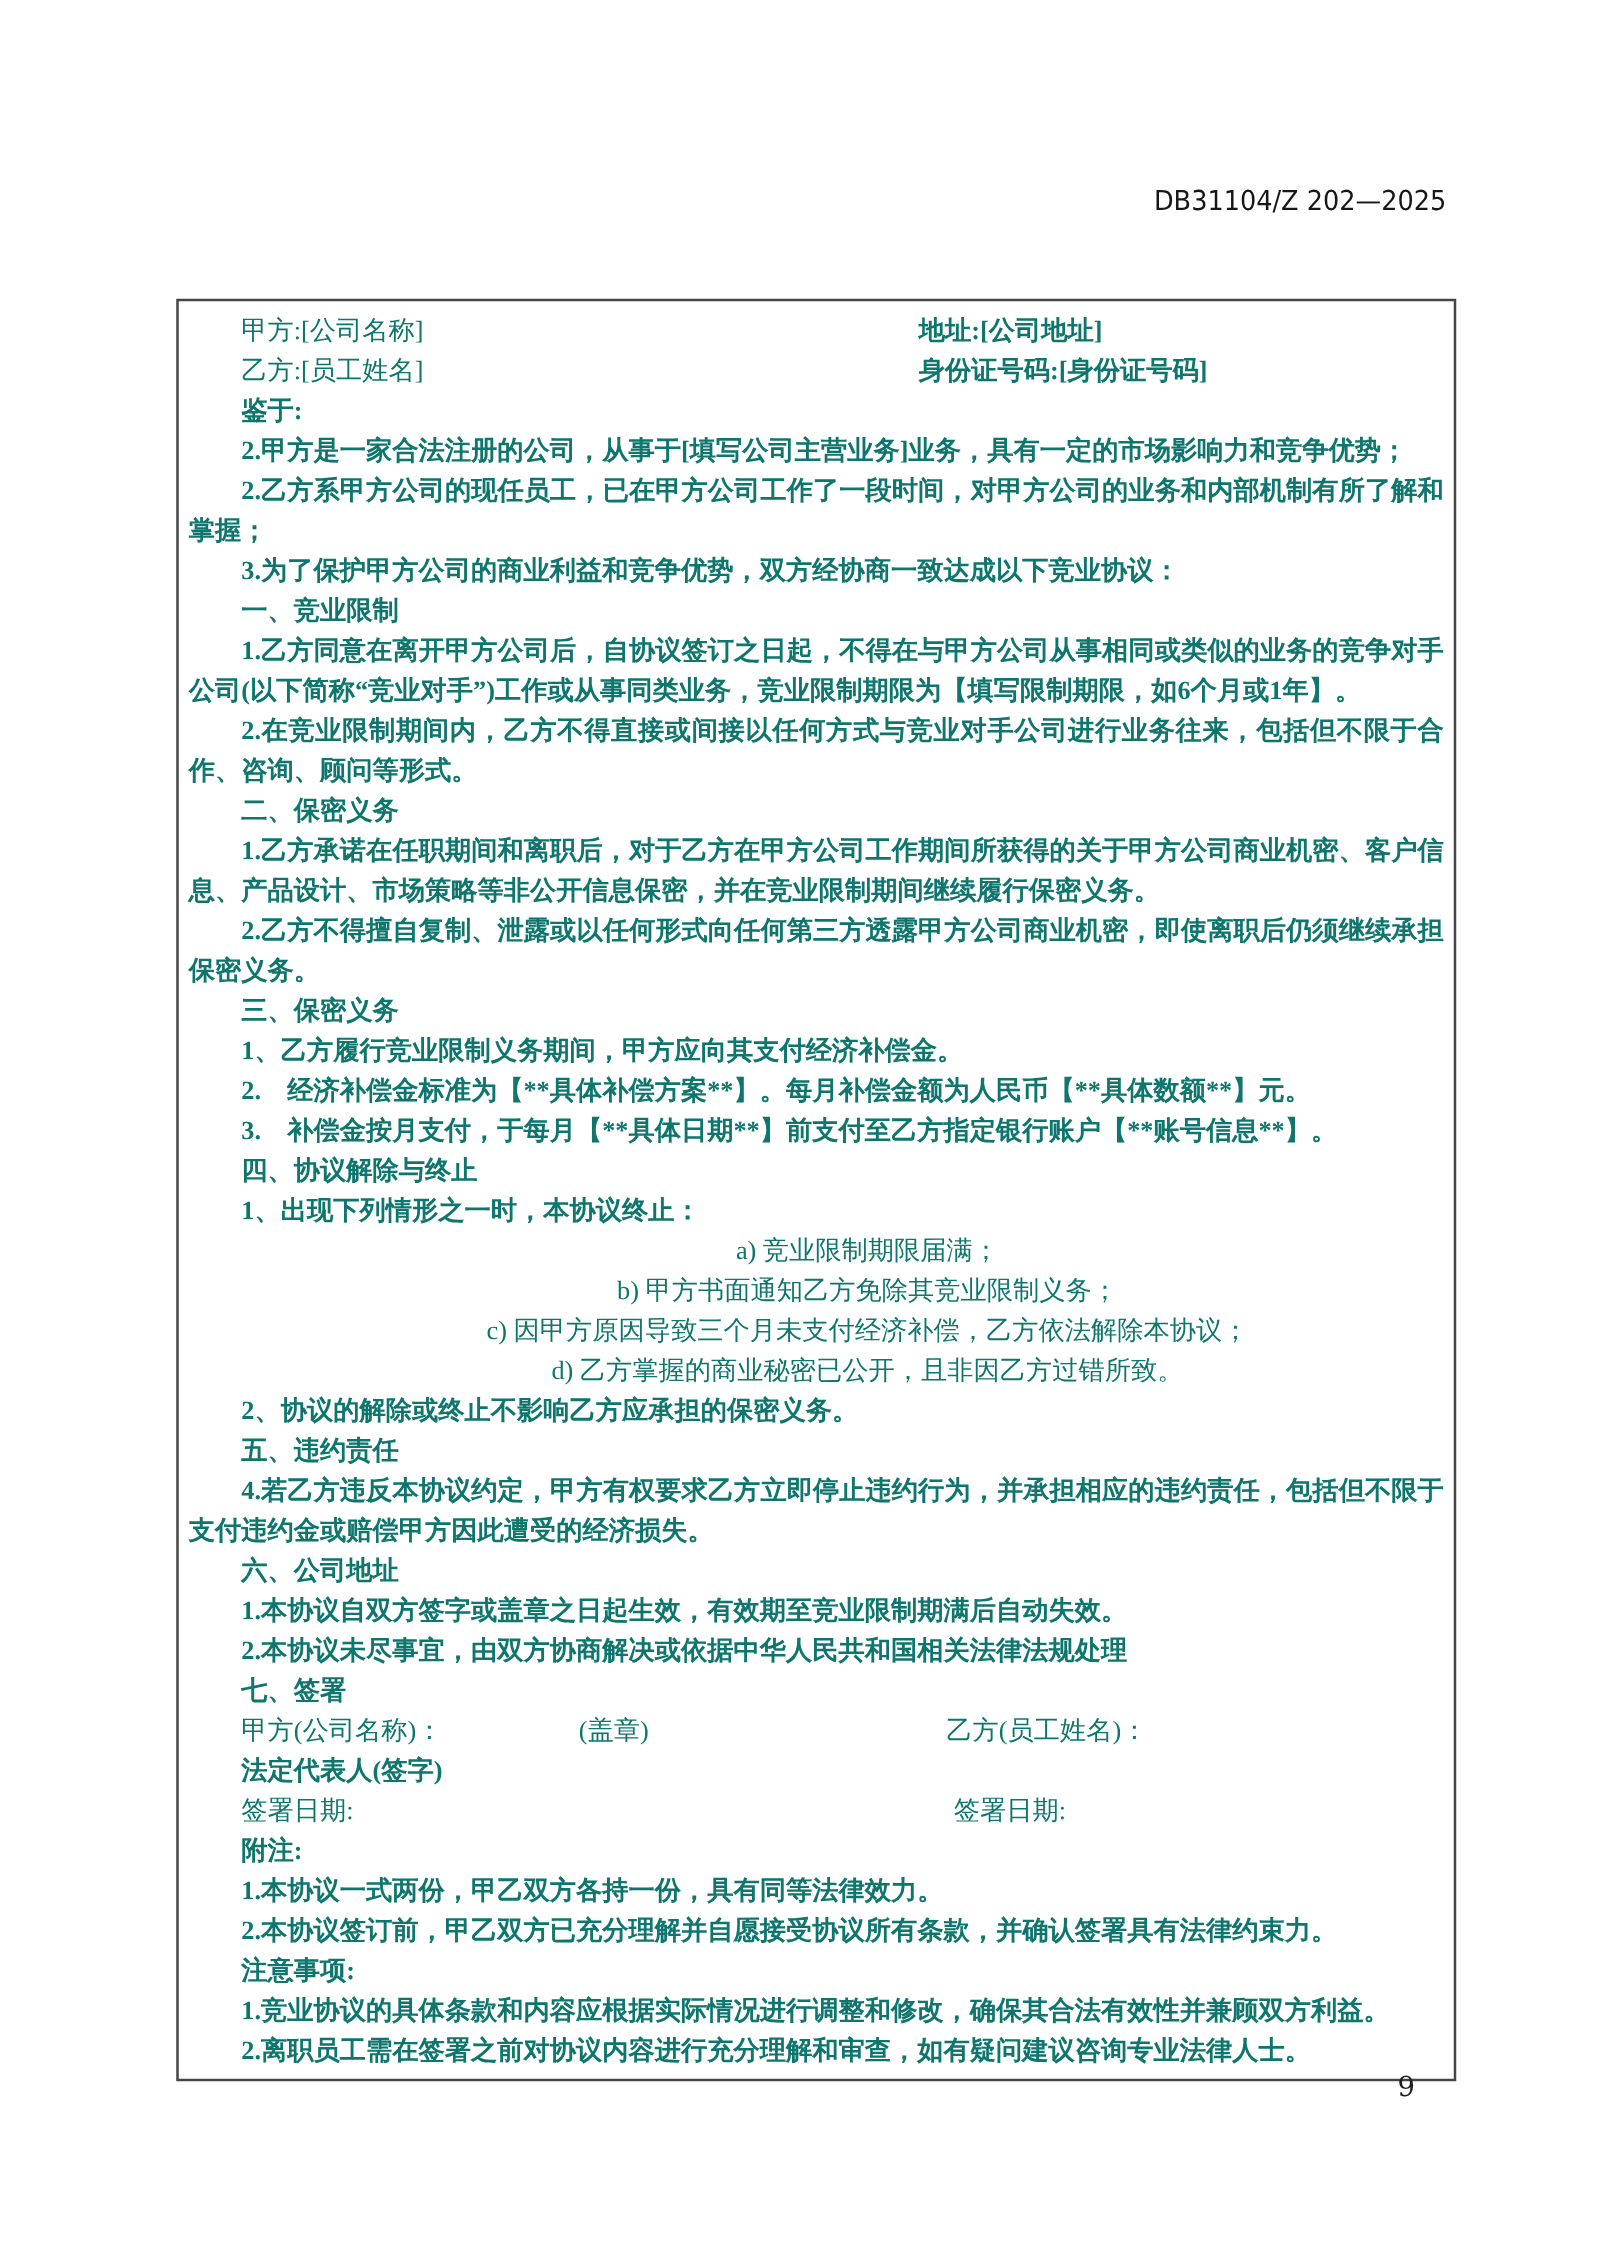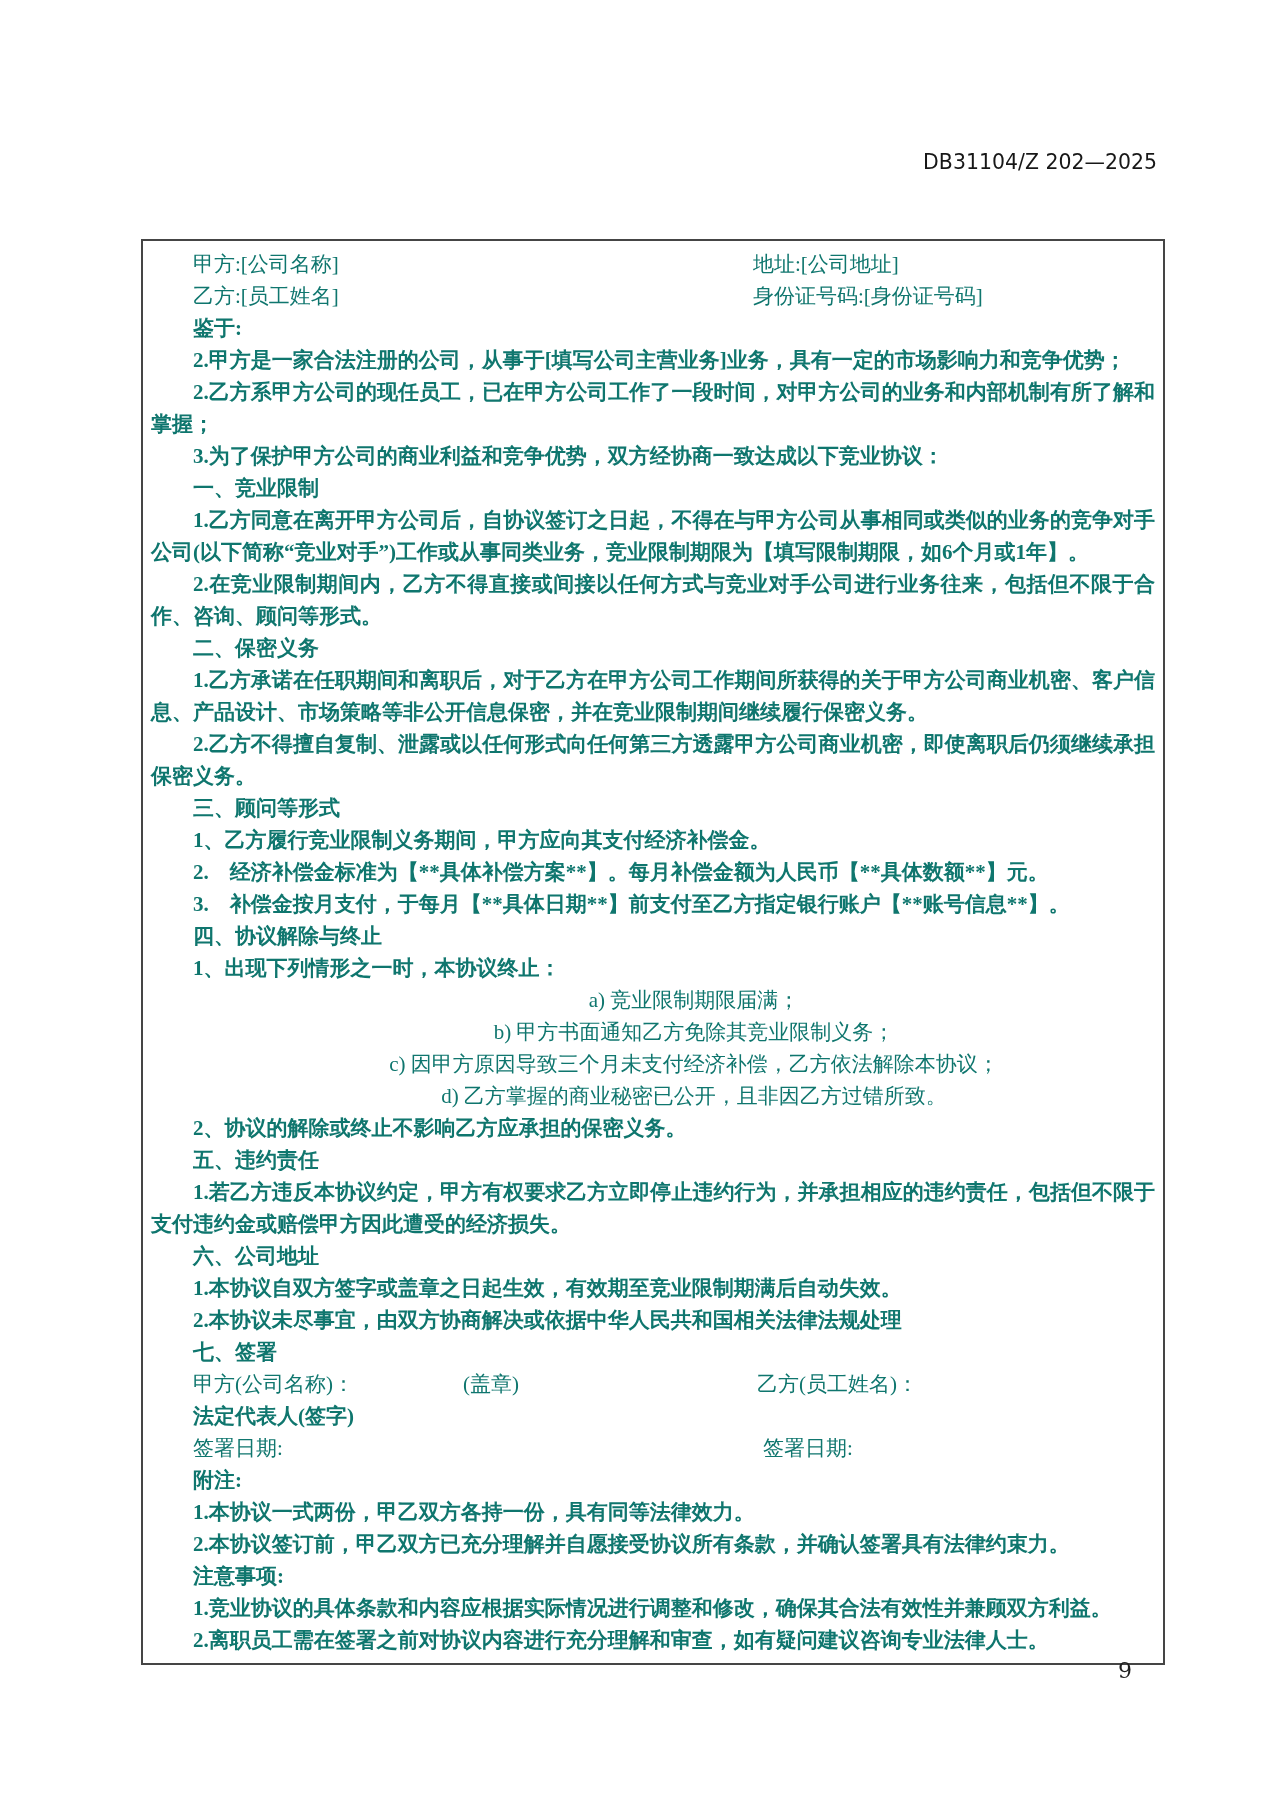--- a/index.html
+++ b/index.html
@@ -40,21 +40,21 @@
   .line {
     font-size: 21px;
     line-height: 32px;
     text-align: justify;
     color: #0f766e;
   }
   .p, .h { text-indent: 2em; font-weight: bold; }
   .list { text-indent: 82px; text-align: center; }
   .cols2, .cols2b, .cols3 { position: relative; text-align: left; }
   .cols2 .c1, .cols2b .c1, .cols3 .c1 { display: inline-block; padding-left: 42px; }
-  .cols2 .c2  { position: absolute; left: 602px; top: 0; }
+  .cols2 .c2  { position: absolute; left: 584px; top: 0; font-weight: bold; }
   .cols2b .c2 { position: absolute; left: 612px; top: 0; }
   .cols3 .c2  { position: absolute; left: 312px; top: 0; }
   .cols3 .c3  { position: absolute; left: 606px; top: 0; }
   .page-num {
     position: absolute;
     left: 1118px;
     top: 1658px;
     font-family: "DejaVu Serif", "Liberation Serif", serif;
     font-size: 22px;
     color: #1f1f1f;
@@ -71,33 +71,33 @@
     <div class="line p">鉴于:</div>
     <div class="line p">2.甲方是一家合法注册的公司，从事于[填写公司主营业务]业务，具有一定的市场影响力和竞争优势；</div>
     <div class="line p">2.乙方系甲方公司的现任员工，已在甲方公司工作了一段时间，对甲方公司的业务和内部机制有所了解和掌握；</div>
     <div class="line p">3.为了保护甲方公司的商业利益和竞争优势，双方经协商一致达成以下竞业协议：</div>
     <div class="line h">一、竞业限制</div>
     <div class="line p">1.乙方同意在离开甲方公司后，自协议签订之日起，不得在与甲方公司从事相同或类似的业务的竞争对手公司(以下简称“竞业对手”)工作或从事同类业务，竞业限制期限为【填写限制期限，如6个月或1年】。</div>
     <div class="line p">2.在竞业限制期间内，乙方不得直接或间接以任何方式与竞业对手公司进行业务往来，包括但不限于合作、咨询、顾问等形式。</div>
     <div class="line h">二、保密义务</div>
     <div class="line p">1.乙方承诺在任职期间和离职后，对于乙方在甲方公司工作期间所获得的关于甲方公司商业机密、客户信息、产品设计、市场策略等非公开信息保密，并在竞业限制期间继续履行保密义务。</div>
     <div class="line p">2.乙方不得擅自复制、泄露或以任何形式向任何第三方透露甲方公司商业机密，即使离职后仍须继续承担保密义务。</div>
-    <div class="line h">三、顾问等形式</div>
+    <div class="line h">三、保密义务</div>
     <div class="line p">1、乙方履行竞业限制义务期间，甲方应向其支付经济补偿金。</div>
     <div class="line p">2.　经济补偿金标准为【**具体补偿方案**】。每月补偿金额为人民币【**具体数额**】元。</div>
     <div class="line p">3.　补偿金按月支付，于每月【**具体日期**】前支付至乙方指定银行账户【**账号信息**】。</div>
     <div class="line h">四、协议解除与终止</div>
     <div class="line p">1、出现下列情形之一时，本协议终止：</div>
     <div class="line list">a) 竞业限制期限届满；</div>
     <div class="line list">b) 甲方书面通知乙方免除其竞业限制义务；</div>
     <div class="line list">c) 因甲方原因导致三个月未支付经济补偿，乙方依法解除本协议；</div>
     <div class="line list">d) 乙方掌握的商业秘密已公开，且非因乙方过错所致。</div>
     <div class="line p">2、协议的解除或终止不影响乙方应承担的保密义务。</div>
     <div class="line h">五、违约责任</div>
-    <div class="line p">1.若乙方违反本协议约定，甲方有权要求乙方立即停止违约行为，并承担相应的违约责任，包括但不限于支付违约金或赔偿甲方因此遭受的经济损失。</div>
+    <div class="line p">4.若乙方违反本协议约定，甲方有权要求乙方立即停止违约行为，并承担相应的违约责任，包括但不限于支付违约金或赔偿甲方因此遭受的经济损失。</div>
     <div class="line h">六、公司地址</div>
     <div class="line p">1.本协议自双方签字或盖章之日起生效，有效期至竞业限制期满后自动失效。</div>
     <div class="line p">2.本协议未尽事宜，由双方协商解决或依据中华人民共和国相关法律法规处理</div>
     <div class="line h">七、签署</div>
     <div class="line cols3"><span class="c1">甲方(公司名称)：</span><span class="c2">(盖章)</span><span class="c3">乙方(员工姓名)：</span></div>
     <div class="line p">法定代表人(签字)</div>
     <div class="line cols2b"><span class="c1">签署日期:</span><span class="c2">签署日期:</span></div>
     <div class="line p">附注:</div>
     <div class="line p">1.本协议一式两份，甲乙双方各持一份，具有同等法律效力。</div>
     <div class="line p">2.本协议签订前，甲乙双方已充分理解并自愿接受协议所有条款，并确认签署具有法律约束力。</div>

